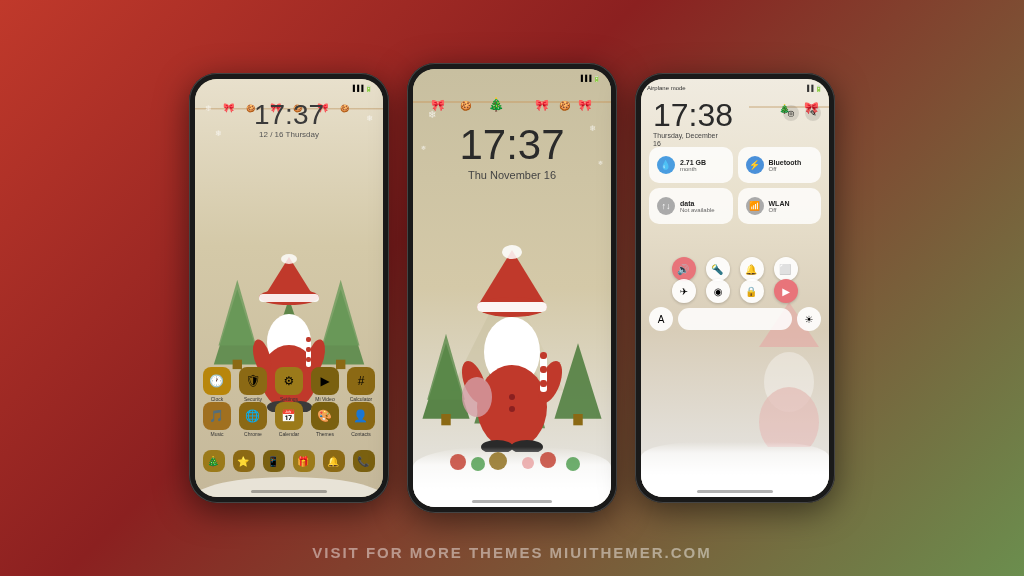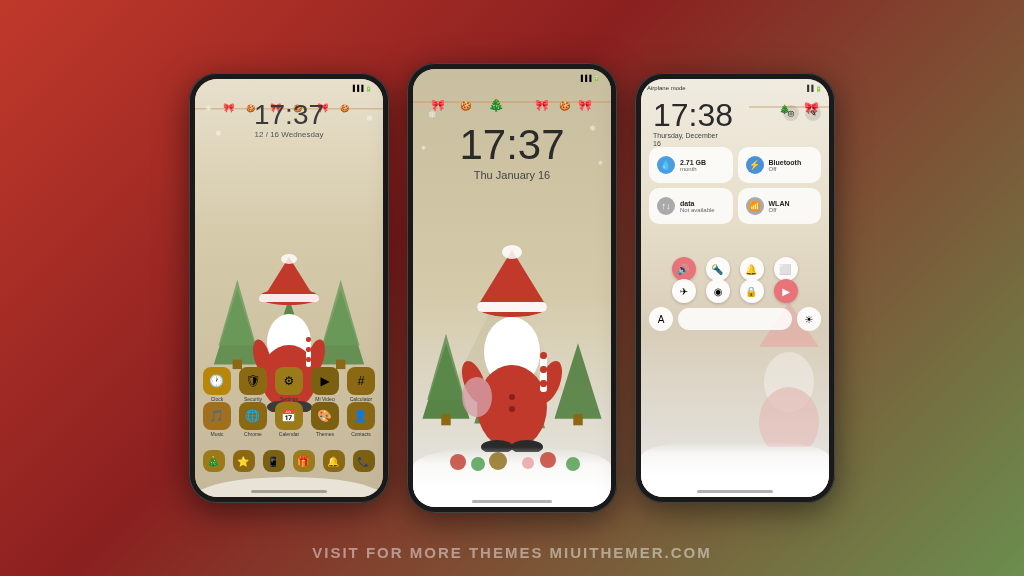--- a/index.html
+++ b/index.html
@@ -327,21 +327,21 @@
       <div class="status-bar">
         <div></div>
         <div class="status-icons">
           <span style="font-size:6px;">▐▐▐</span>
           <span style="font-size:6px;">🔋</span>
         </div>
       </div>
 
       <div class="phone1-time">
         <div class="big-time">17:37</div>
-        <div class="date-small">12 / 16  Wednesday</div>
+        <div class="date-small">12 / 16  Thursday</div>
       </div>
 
       <svg style="position:absolute;top:18px;left:0;right:0;width:100%;height:18px;" viewBox="0 0 200 18">
         <line x1="0" y1="12" x2="200" y2="12" stroke="#c8a87a" stroke-width="1"></line>
 
         <text x="30" y="14" font-size="10" fill="#e8a0a0">🎀</text>
         <text x="80" y="14" font-size="10" fill="#e8a0a0">🎀</text>
         <text x="130" y="14" font-size="10" fill="#e8a0a0">🎀</text>
 
         <text x="55" y="14" font-size="8" fill="#a06030">🍪</text>
@@ -448,21 +448,21 @@
         <text x="155" y="22" font-size="10" fill="#a06030">🍪</text>
       </svg>
 
       <span class="snowflake" style="top:40px;left:15px;font-size:10px;">❄</span>
       <span class="snowflake" style="top:55px;right:15px;font-size:8px;">❄</span>
       <span class="snowflake" style="top:75px;left:8px;font-size:6px;">❄</span>
       <span class="snowflake" style="top:90px;right:8px;font-size:6px;">❄</span>
 
       <div class="phone2-time">
         <div class="big-time">17:37</div>
-        <div class="date-small" style="font-size:11px;">Thu January 16</div>
+        <div class="date-small" style="font-size:11px;">Thu November 16</div>
       </div>
 
       <svg style="position:absolute;bottom:60px;left:0;right:0;width:100%;height:260px;" viewBox="0 0 210 260" preserveAspectRatio="xMidYMax meet">
 
         <polygon points="40,200 90,100 140,200" fill="#c8c0a0" opacity="0.5"></polygon>
         <polygon points="80,200 120,120 160,200" fill="#d0c8a8" opacity="0.4"></polygon>
 
         <polygon points="10,230 35,150 60,230" fill="#4a7a3a" opacity="0.9"></polygon>
         <polygon points="15,210 35,140 55,210" fill="#5a8a4a" opacity="0.8"></polygon>
         <polygon points="65,235 90,155 115,235" fill="#4a7a3a" opacity="0.85"></polygon>

